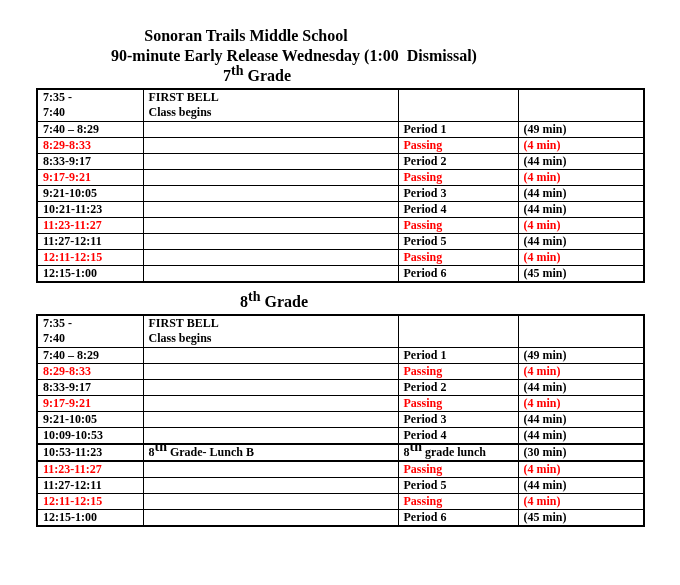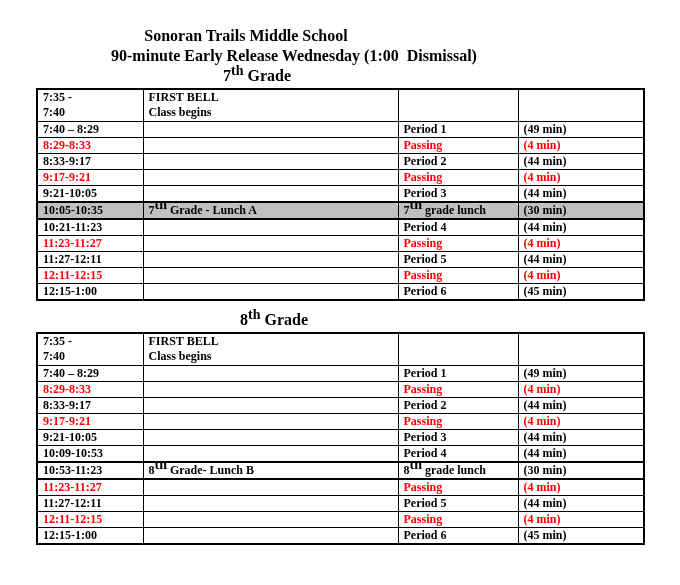--- a/index.html
+++ b/index.html
@@ -107,26 +107,20 @@
             <td></td>
             <td>Passing</td>
             <td>(4 min)</td>
           </tr>
           <tr>
             <td>9:21-10:05</td>
             <td></td>
             <td>Period 3</td>
             <td>(44 min)</td>
           </tr>
-          <tr class="shaded thick">
-            <td>10:05-10:35</td>
-            <td>7<sup>th</sup> Grade - Lunch A</td>
-            <td>7<sup>th</sup> grade lunch</td>
-            <td>(30 min)</td>
-          </tr>
           <tr>
             <td>10:21-11:23</td>
             <td></td>
             <td>Period 4</td>
             <td>(44 min)</td>
           </tr>
           <tr class="red">
             <td>11:23-11:27</td>
             <td></td>
             <td>Passing</td>

